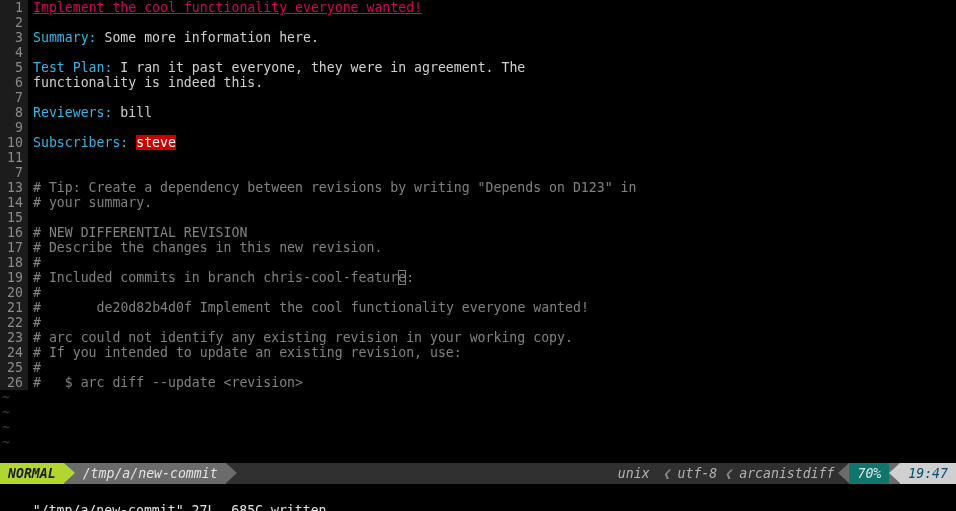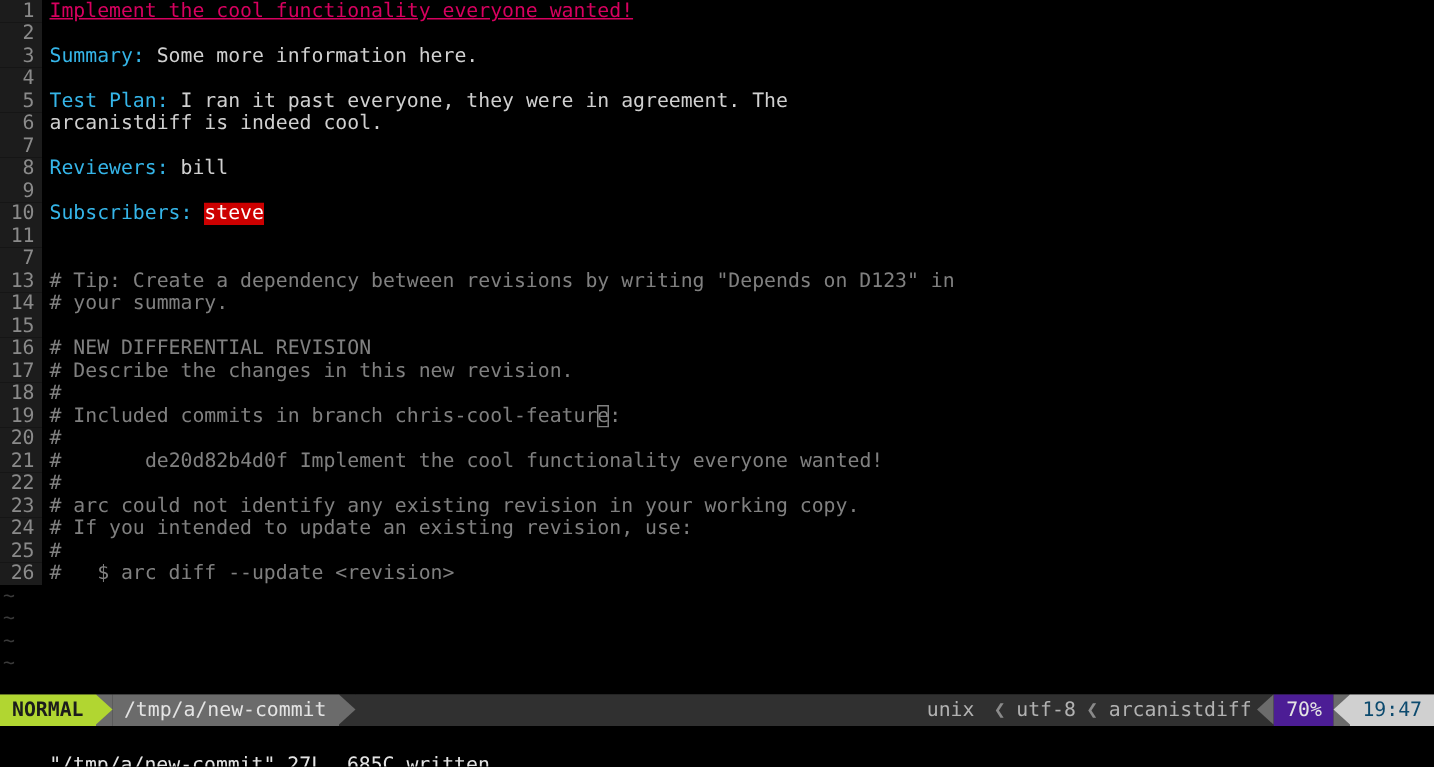--- a/index.html
+++ b/index.html
@@ -88,28 +88,28 @@
     top: 463px;
     width: 956px;
     height: 21px;
     display: flex;
     align-items: stretch;
     background: #303030;
     font-size: 13.2px;
     line-height: 21px;
     white-space: pre;
   }
-  .seg { display: flex; align-items: center; height: 21px; }
+  .seg { display: flex; align-items: center; height: 21px; font-style: italic; }
   .seg-txt { padding: 0 8px; }
 
   .mode      { background: #b1d631; color: #1c1c1c; font-weight: bold; }
   .file      { background: #6b6b6b; color: #e4e4e4; }
   .mid-fill  { background: #303030; flex: 1; }
   .rt1       { background: #303030; color: #b2b2b2; }
-  .rt-pct    { background: #4c1d95; color: #e4e4e4; }
+  .rt-pct    { background: #0f766e; color: #e4e4e4; }
   .rt-time   { background: #d0d0d0; color: #0c4a6e; }
 
   
   .arrow-r {
     width: 11px; height: 21px;
     position: relative;
     flex: 0 0 11px;
   }
   .arrow-r::before {
     content: "";
@@ -153,21 +153,21 @@
 
 <div id="vim">
 
   <div id="editor">
     <div id="buffer-rows">
         <div class="row"><div class="gutter">1</div><div class="line"><span class="c-title">Implement the cool functionality everyone wanted!</span></div></div>
         <div class="row"><div class="gutter">2</div><div class="line"><span class="c-text"></span></div></div>
         <div class="row"><div class="gutter">3</div><div class="line"><span class="c-field">Summary:</span><span class="c-text"> Some more information here.</span></div></div>
         <div class="row"><div class="gutter">4</div><div class="line"><span class="c-text"></span></div></div>
         <div class="row"><div class="gutter">5</div><div class="line"><span class="c-field">Test Plan:</span><span class="c-text"> I ran it past everyone, they were in agreement. The</span></div></div>
-        <div class="row"><div class="gutter">6</div><div class="line"><span class="c-text">arcanistdiff is indeed cool.</span></div></div>
+        <div class="row"><div class="gutter">6</div><div class="line"><span class="c-text">functionality is indeed this.</span></div></div>
         <div class="row"><div class="gutter">7</div><div class="line"><span class="c-text"></span></div></div>
         <div class="row"><div class="gutter">8</div><div class="line"><span class="c-field">Reviewers:</span><span class="c-text"> bill</span></div></div>
         <div class="row"><div class="gutter">9</div><div class="line"><span class="c-text"></span></div></div>
         <div class="row"><div class="gutter">10</div><div class="line"><span class="c-field">Subscribers:</span><span class="c-text"> </span><span class="c-hl">steve</span></div></div>
         <div class="row"><div class="gutter">11</div><div class="line"><span class="c-text"></span></div></div>
         <div class="row"><div class="gutter">7</div><div class="line"><span class="c-text"></span></div></div>
         <div class="row"><div class="gutter">13</div><div class="line"><span class="c-comment"># Tip: Create a dependency between revisions by writing "Depends on D123" in</span></div></div>
         <div class="row"><div class="gutter">14</div><div class="line"><span class="c-comment"># your summary.</span></div></div>
         <div class="row"><div class="gutter">15</div><div class="line"><span class="c-text"></span></div></div>
         <div class="row"><div class="gutter">16</div><div class="line"><span class="c-comment"># NEW DIFFERENTIAL REVISION</span></div></div>

